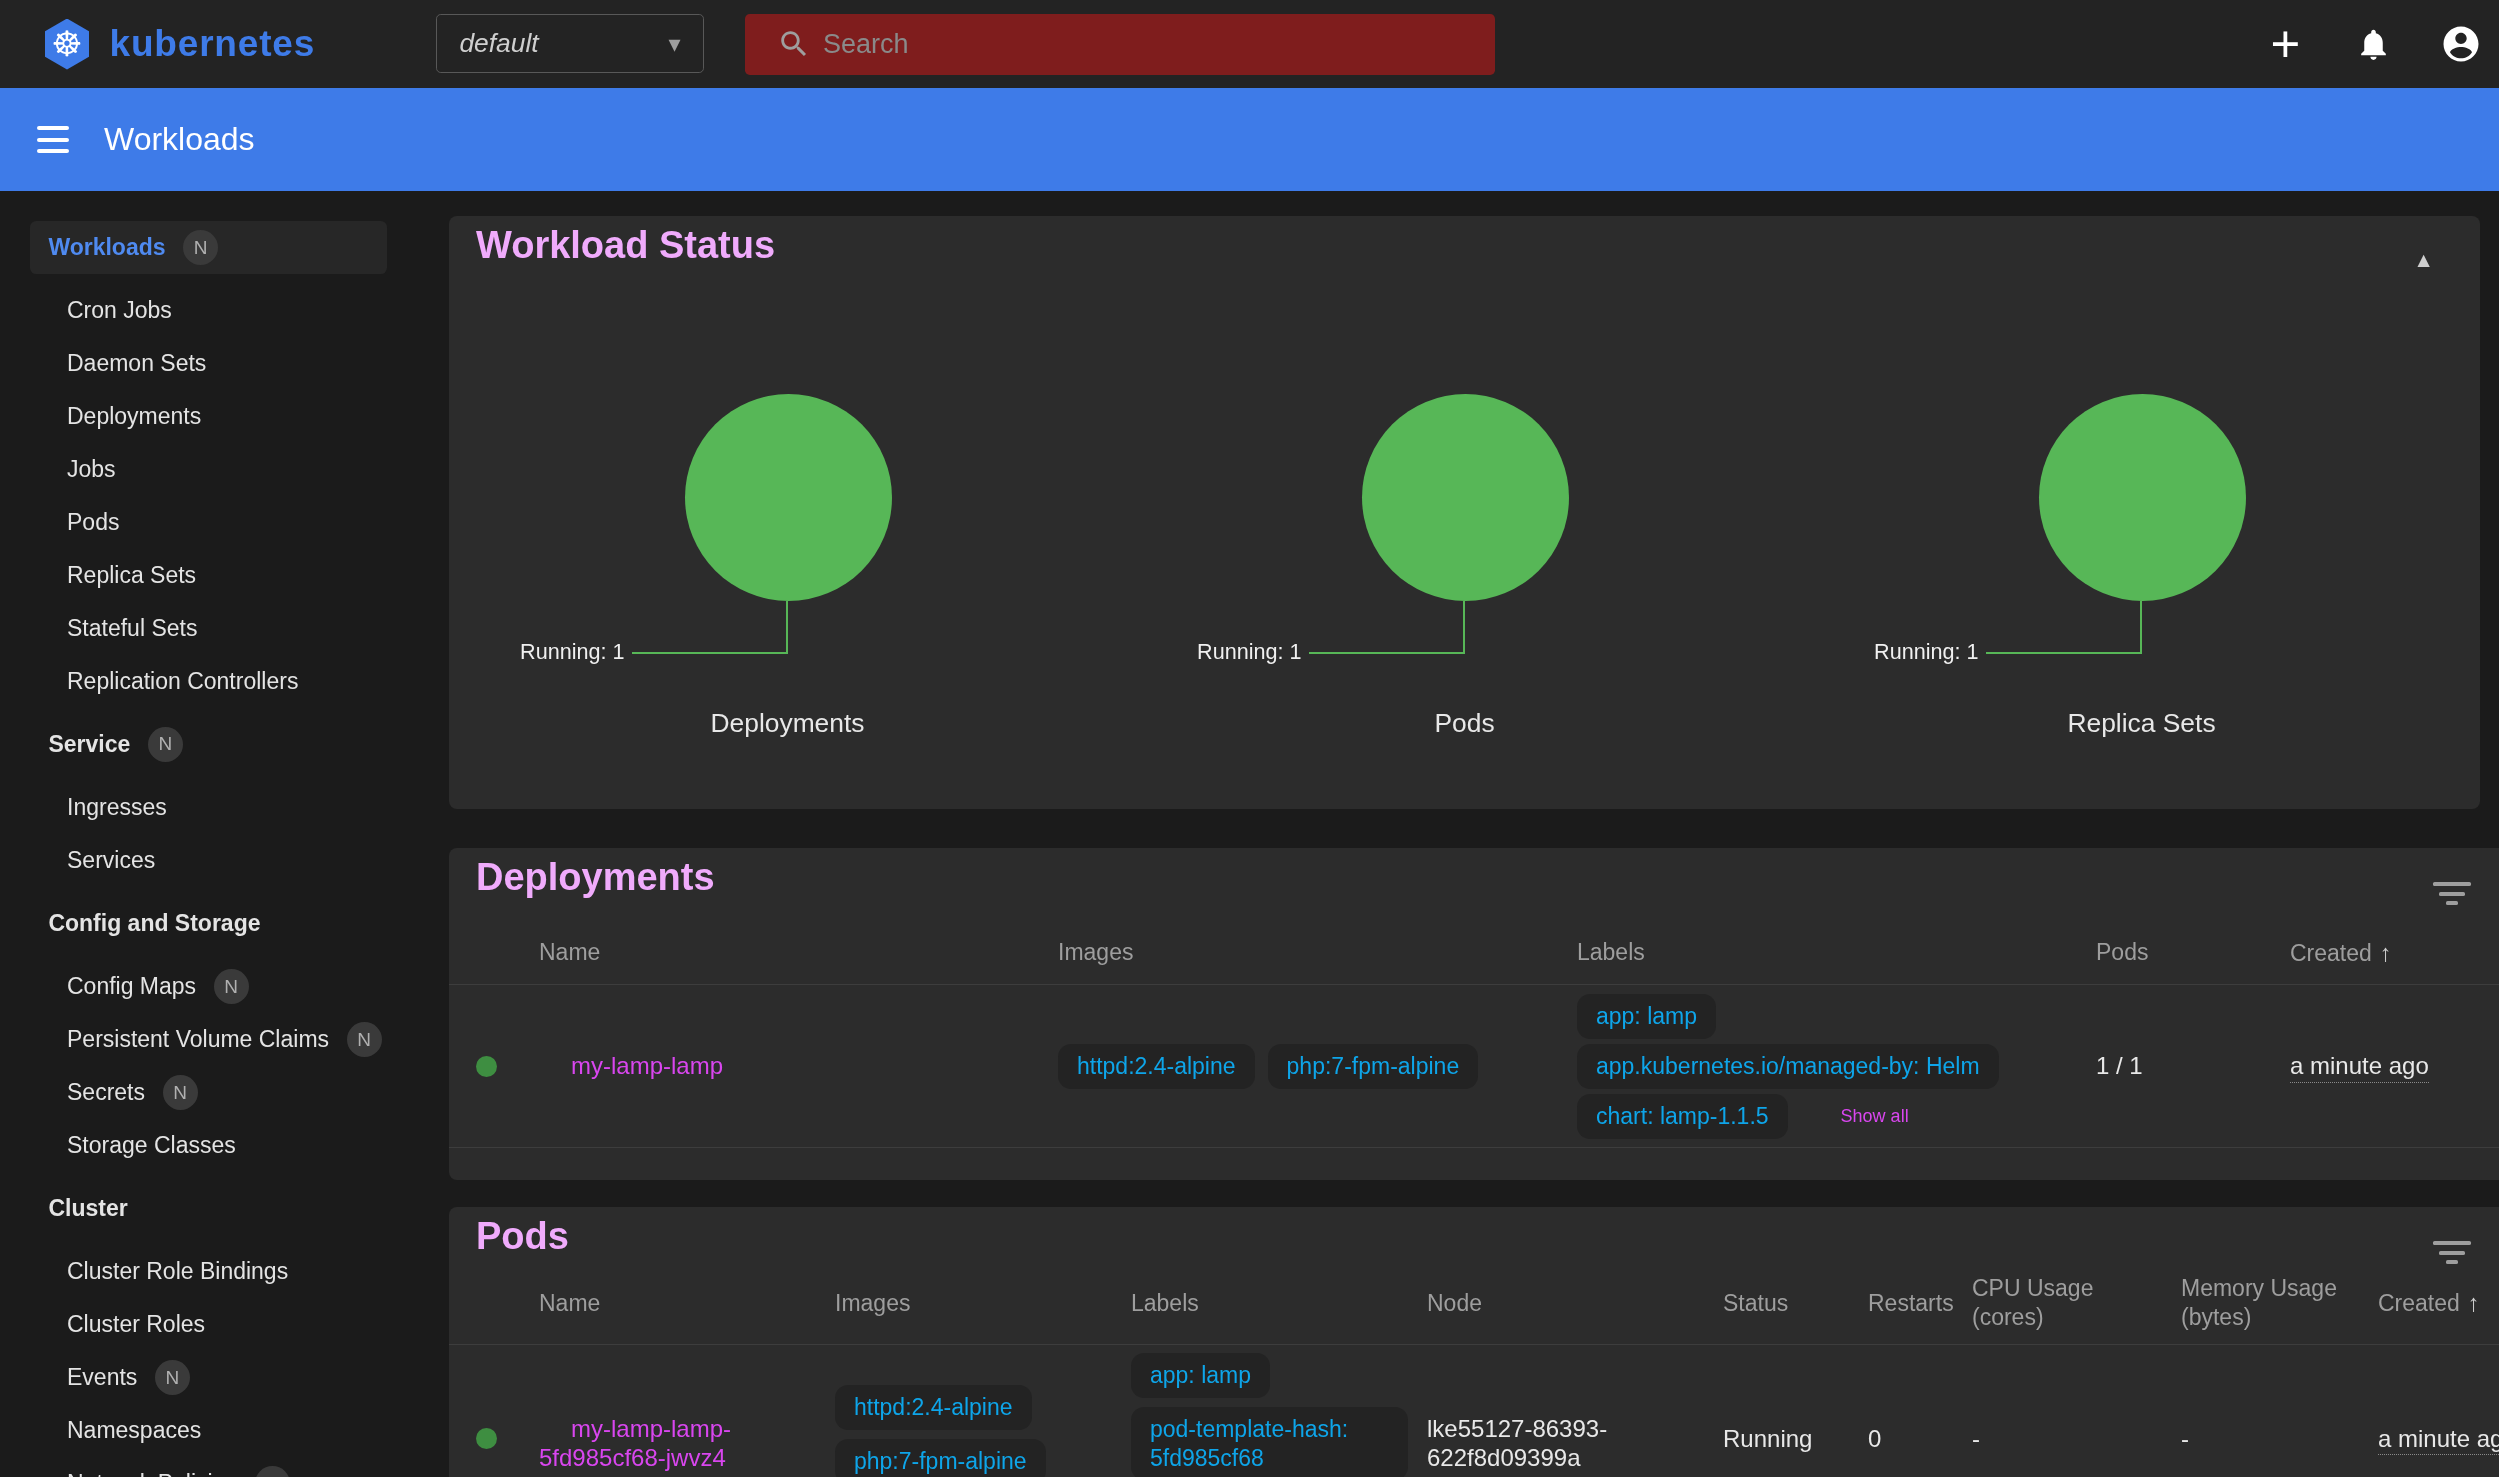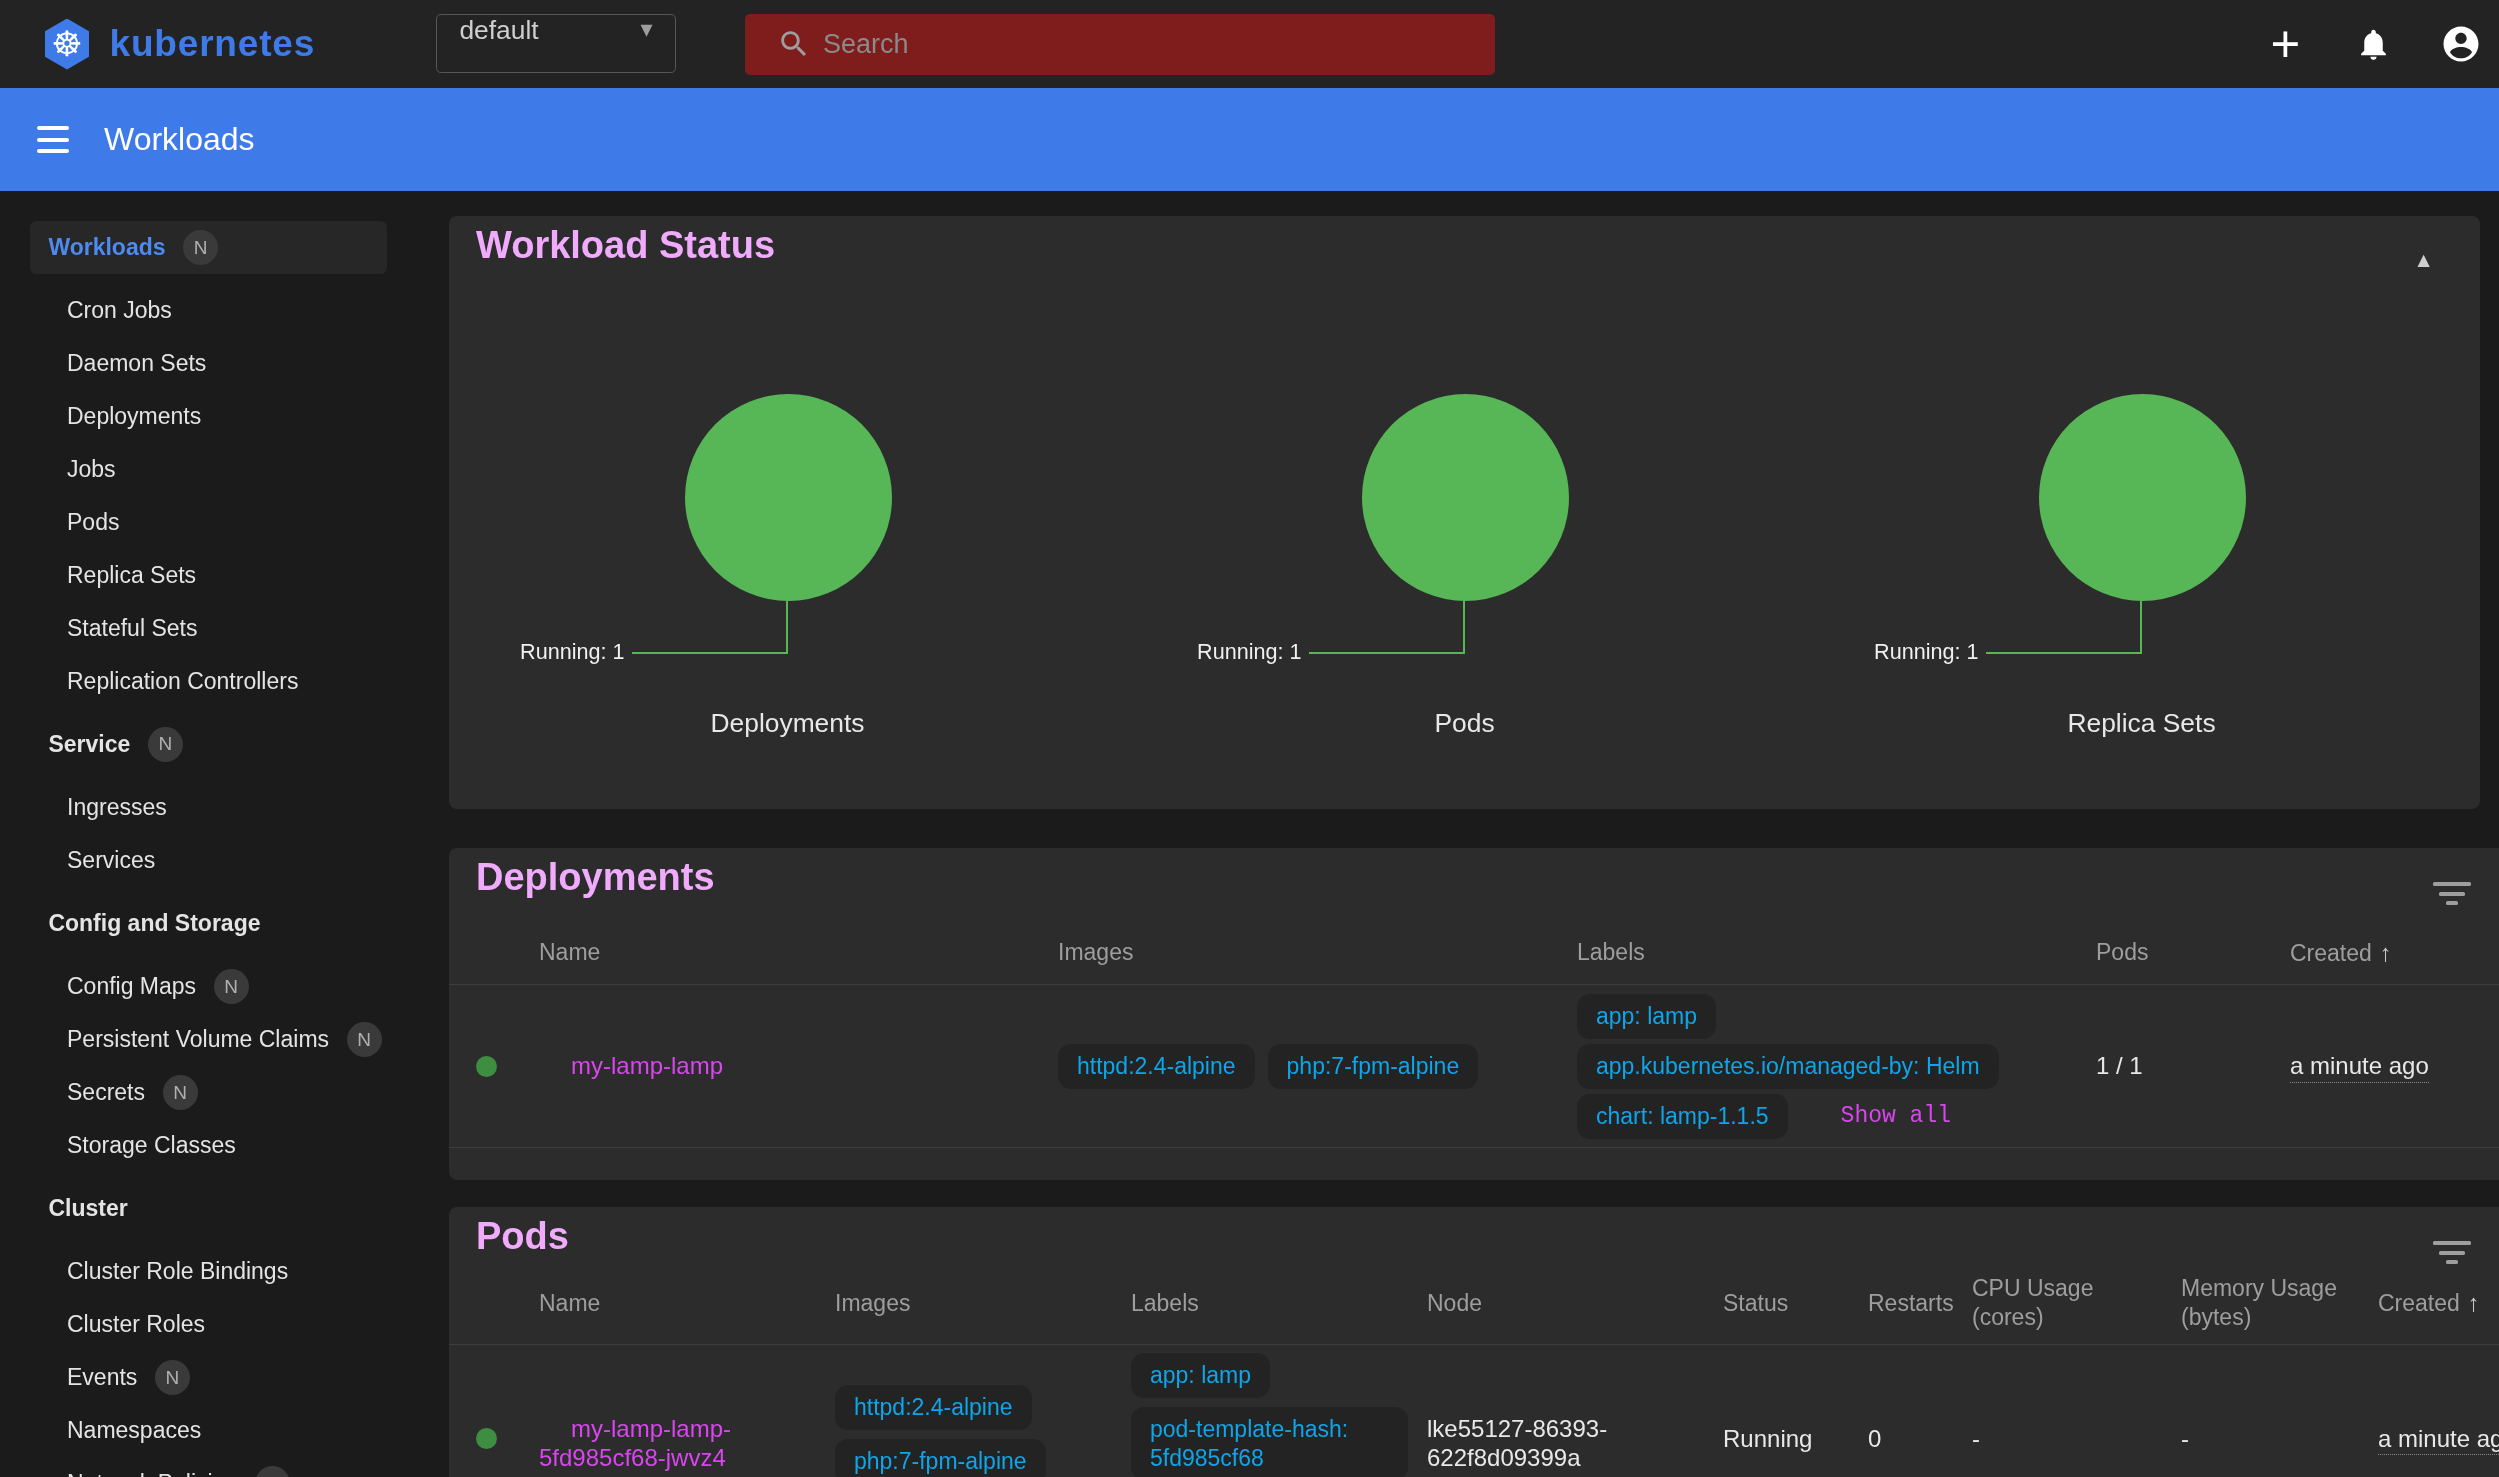--- a/index.html
+++ b/index.html
@@ -6,22 +6,22 @@
   html,body { width:2500px; height:1477px; overflow:hidden; background:#1b1b1b;
     font-family:"Liberation Sans","DejaVu Sans",sans-serif; color:#e8e8e8; position:relative; }
 
   
   .topbar { position:absolute; left:0; top:0; width:2500px; height:88px; background:#232323; z-index:5; }
   .brand { position:absolute; left:42px; top:0; height:88px; display:flex; align-items:center; gap:17.6px; }
   .logo-hex { width:50px; height:51px; background:#3e7be8; color:#fff;
     clip-path:polygon(50% 0%,94% 25%,94% 75%,50% 100%,6% 75%,6% 25%);
     display:flex; align-items:center; justify-content:center; font-size:35px; }
   .brand-text { color:#3e7be8; font-size:37px; font-weight:bold; letter-spacing:0.8px; }
-  .ns-select { position:absolute; left:436px; top:14.4px; width:240px; height:59px; border:1.6px solid #585858;
-    border-radius:4.8px; display:flex; padding:0 22.4px; cursor:pointer; }
+  .ns-select { position:absolute; left:436px; top:14.4px; width:268px; height:59px; border:1.6px solid #585858;
+    border-radius:4.8px; display:flex; align-items:center; padding:0 22.4px; cursor:pointer;font-style:italic; }
   .ns-value { color:#cfcfcf; font-size:26.4px; flex:1; }
   .ns-caret { color:#9e9e9e; font-size:24px; }
   .searchbar { position:absolute; left:745px; top:13.6px; width:750px; height:61px; background:#7f1d1d;
     border-radius:4.8px; display:flex; align-items:center; padding:0 0 0 32px; gap:12px; }
   .search-input { background:transparent; border:none; outline:none; color:#ddd; font-size:27px; flex:1;
     font-family:inherit; }
   .search-input::placeholder { color:#8a8a8a; }
   .topbar-actions { position:absolute; right:17.6px; top:0; height:88px; display:flex; align-items:center; gap:46px; }
   .plus-glyph { color:#fff; font-size:51px; font-weight:200; line-height:1; width:42px; text-align:center; cursor:pointer; }
   .icon-btn { width:42px; height:42px; display:flex; align-items:center; justify-content:center; cursor:pointer; }
@@ -269,21 +269,21 @@
     <div><span class="link">my-lamp-lamp</span></div>
     <div class="chips-row">
       <span class="chip">httpd:2.4-alpine</span>
       <span class="chip">php:7-fpm-alpine</span>
     </div>
     <div class="chips-col">
       <span class="chip">app: lamp</span>
       <span class="chip">app.kubernetes.io/managed-by: Helm</span>
       <span class="chips-row" style="gap:21px;">
         <span class="chip">chart: lamp-1.1.5</span>
-        <span class="link" style="font-size:23px;font-family:Liberation Mono, monospace;">Show all</span>
+        <span class="link" style="font-size:18px;">Show all</span>
       </span>
     </div>
     <div>1 / 1</div>
     <div><span class="muted-underline">a minute ago</span></div>
   </div>
 </section>
 
 <section class="card" id="card-pods">
   <div class="card-title">Pods</div>
   <div class="filter-icon">

